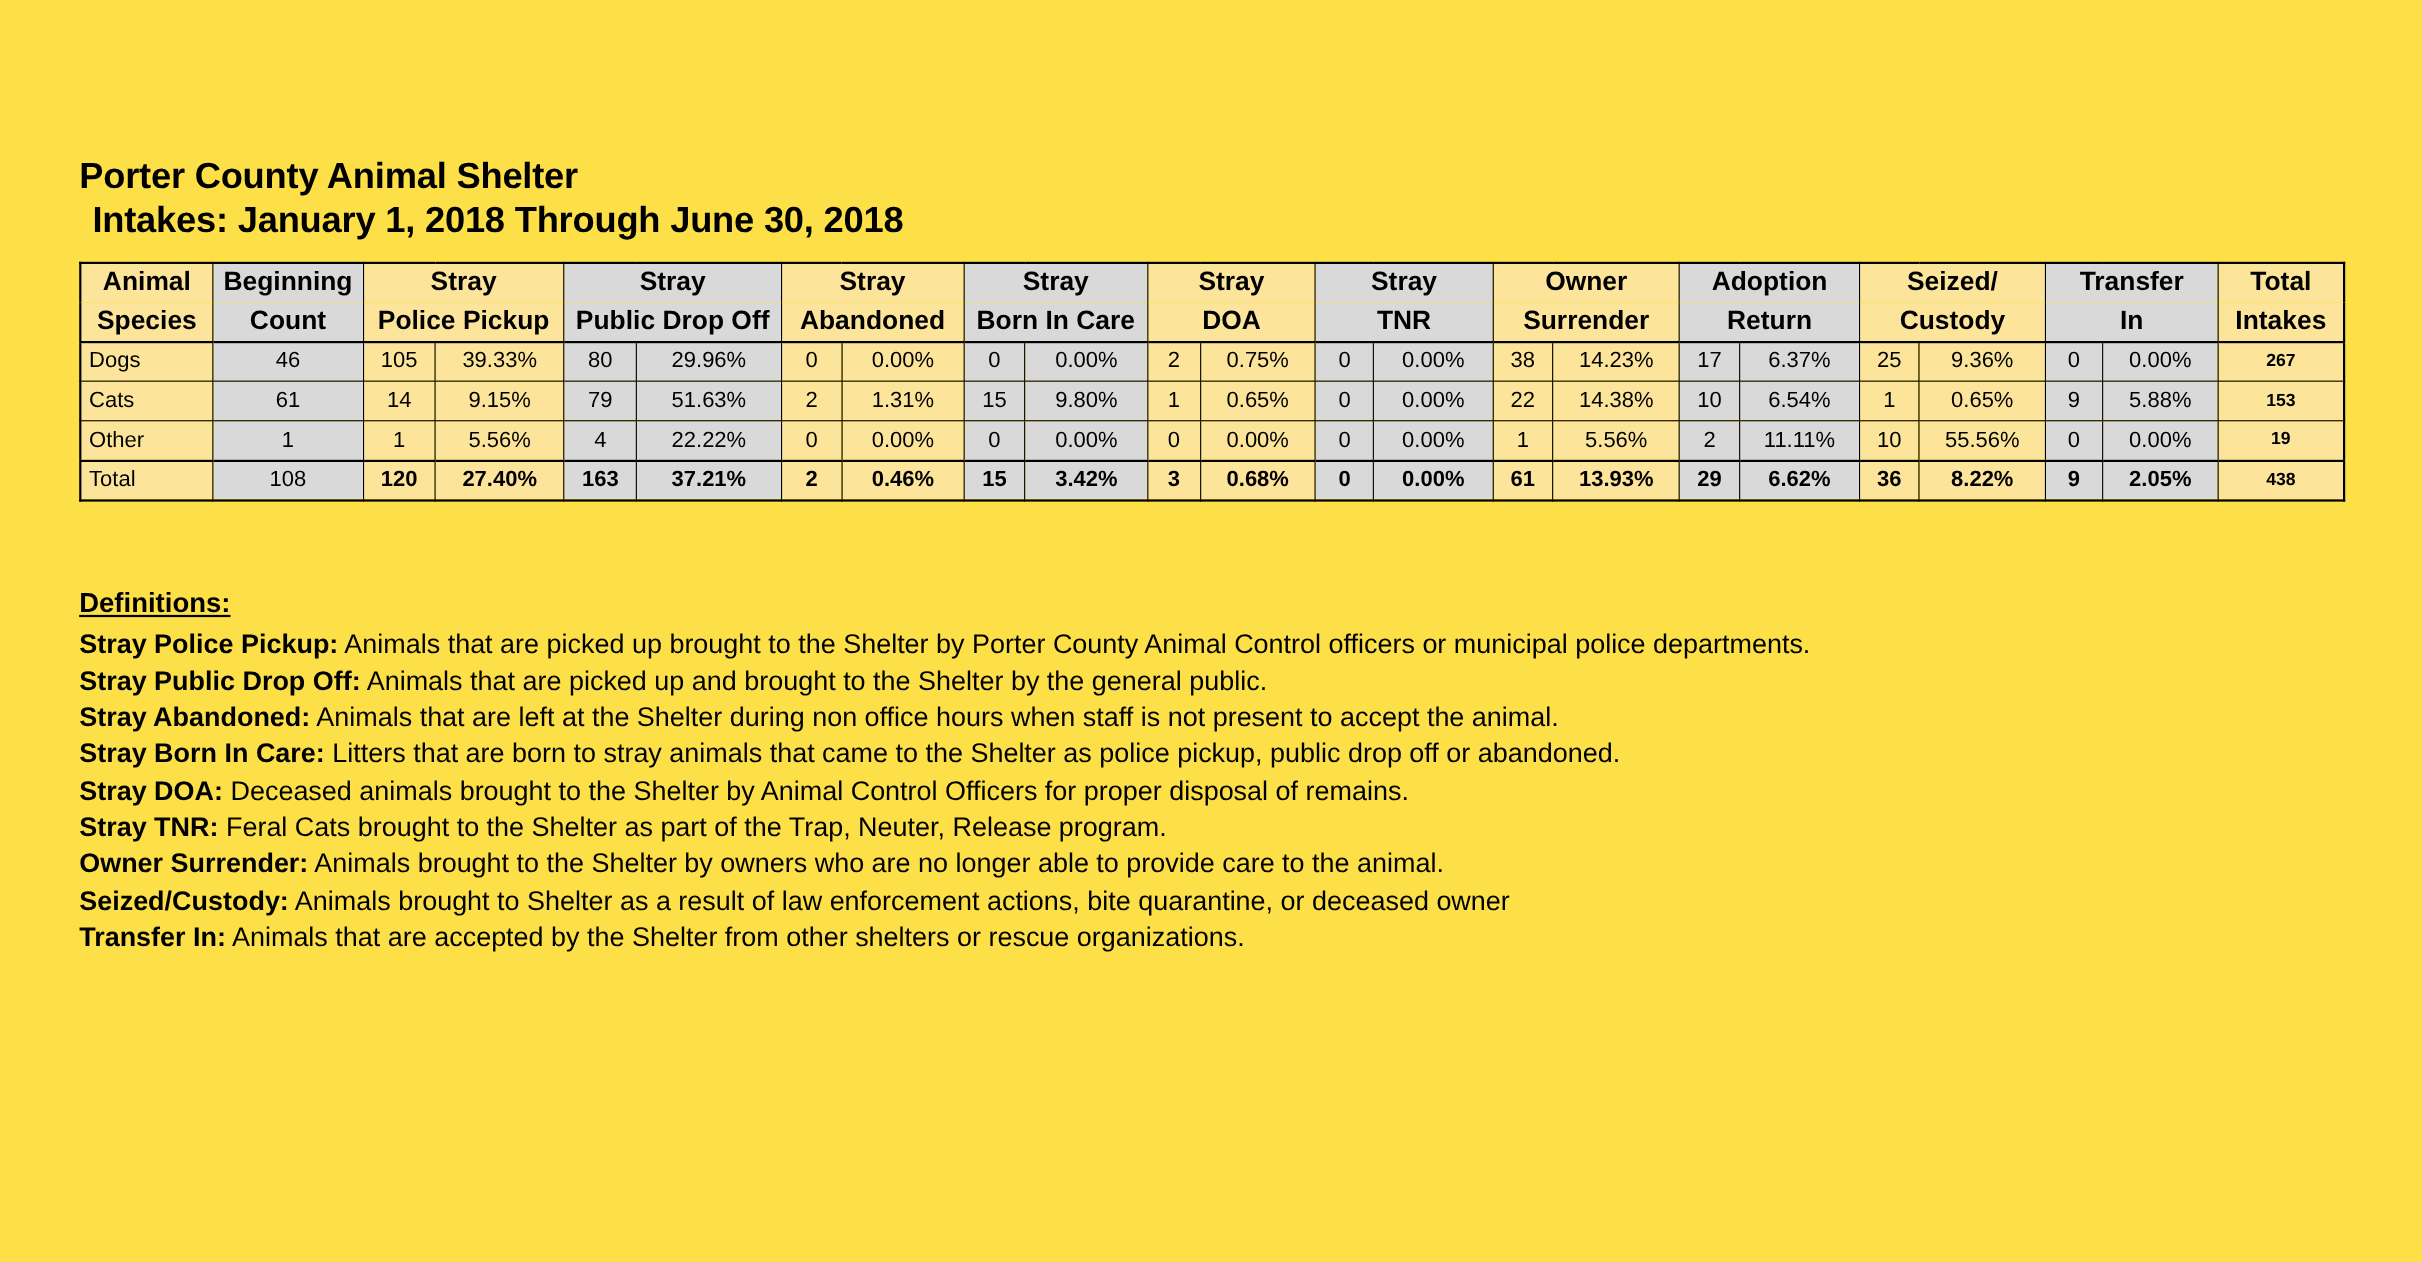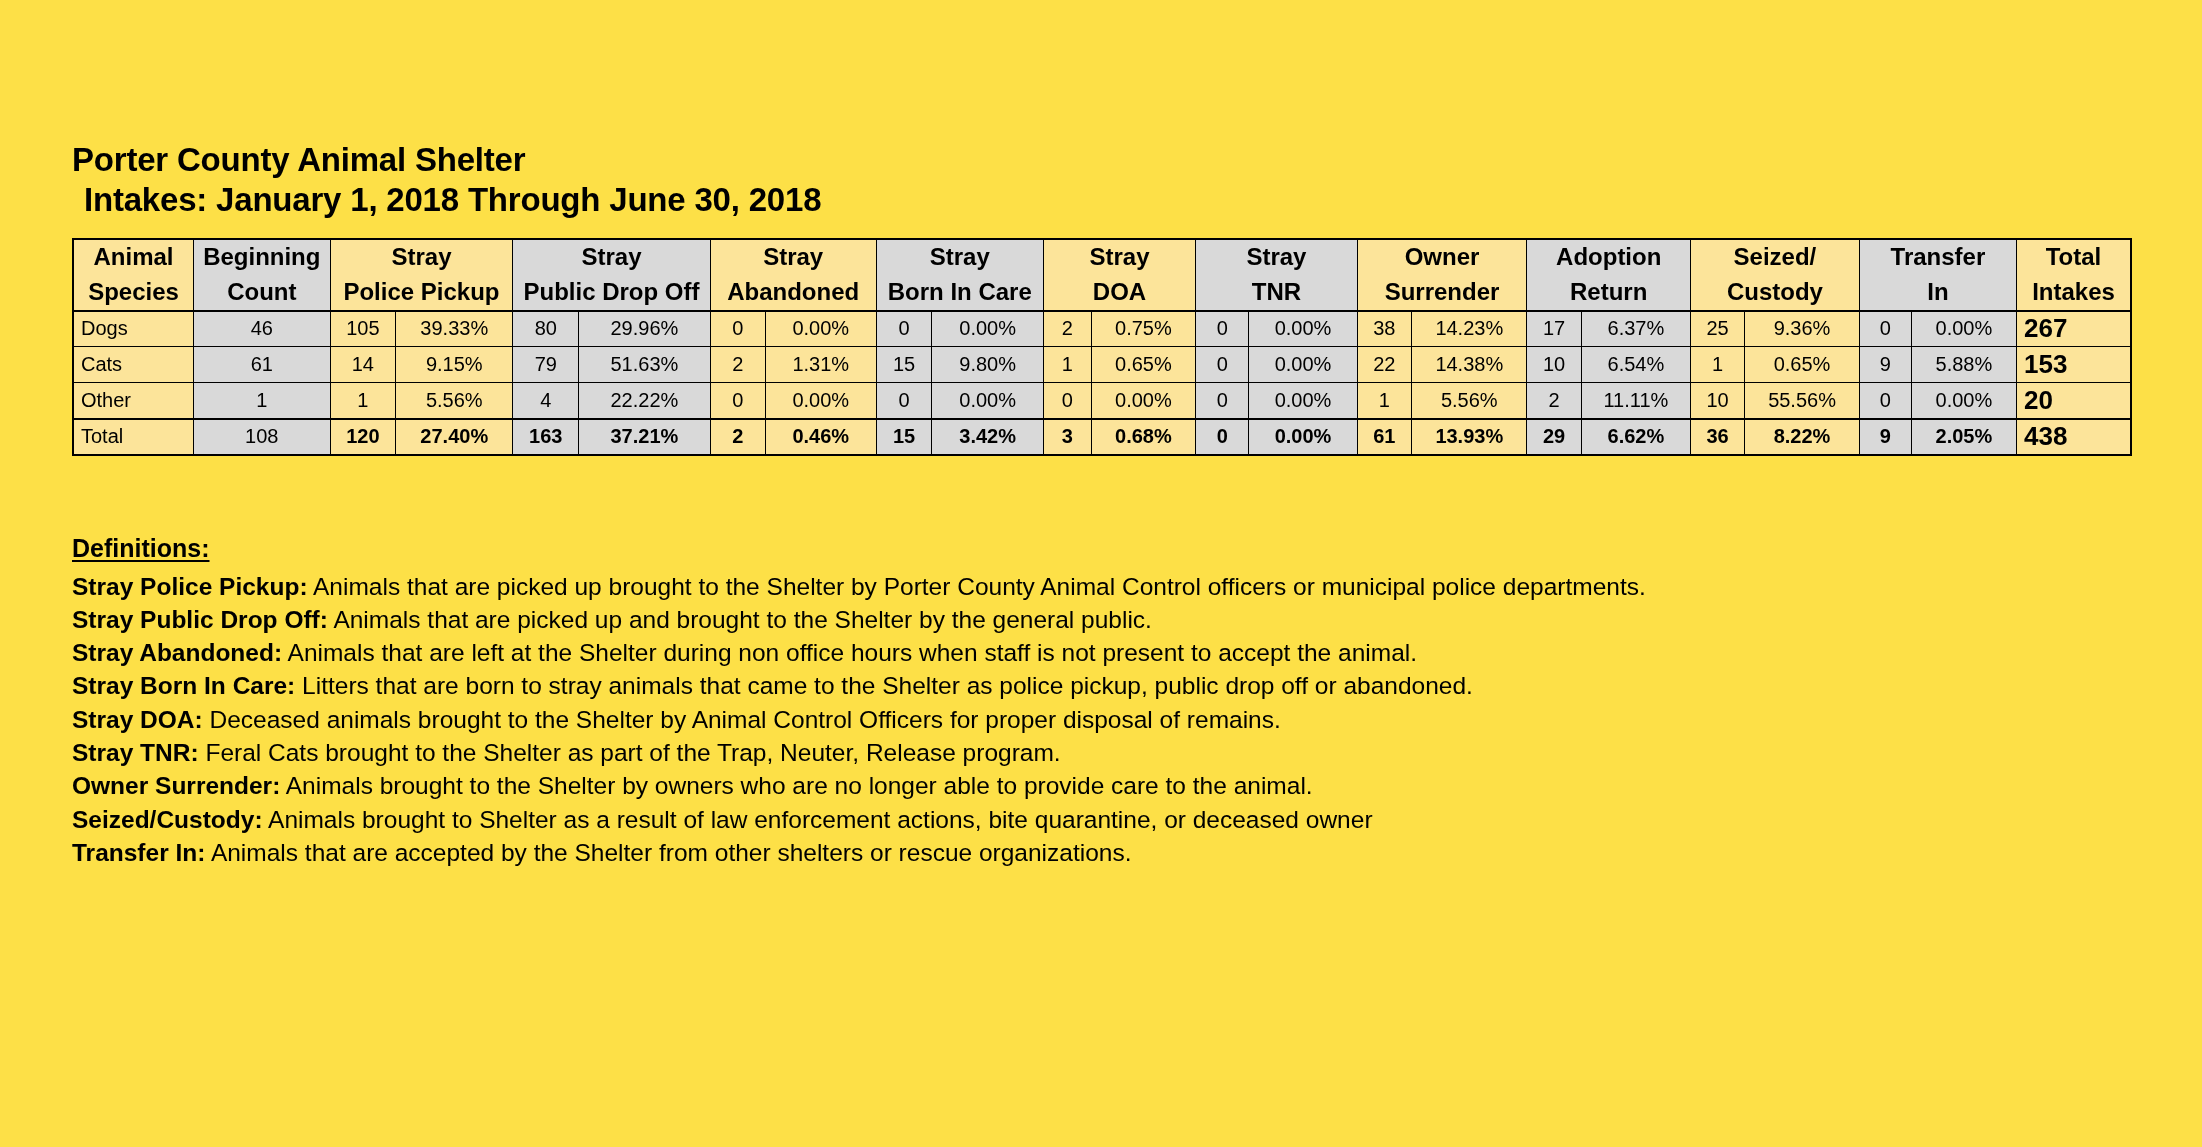--- a/index.html
+++ b/index.html
@@ -73,21 +73,21 @@
   .hdr-top { border-bottom: none !important; }
   .hdr-bot { border-top: none !important; }
 
   .species {
     text-align: left;
     font-size: 20px;
     padding-right: 11px;
   }
   .num  { text-align: center; font-size: 20px; }
   .pct  { text-align: center; font-size: 20px; }
-  .tot  { font-size: 26px; font-weight: bold; }
+  .tot  { text-align: center; font-size: 16px; font-weight: bold; }
 
   tr.total-row td { font-weight: bold; }
   tr.total-row td.plain { font-weight: normal; }
   tr.total-row td { border-top: 2.5px solid #000; }
   tr.row-other td { border-bottom: 2.5px solid #000; }
 
   td.thick-left  { border-left: 2.5px solid #000; }
   td.thick-right { border-right: 2.5px solid #000; }
   tr.hdr-row-bot td { border-bottom: 2.5px solid #000; }
 
@@ -242,21 +242,21 @@
             <td class="num gray">0</td>
             <td class="pct gray">0.00%</td>
             <td class="num yellow">1</td>
             <td class="pct yellow">5.56%</td>
             <td class="num gray">2</td>
             <td class="pct gray">11.11%</td>
             <td class="num yellow">10</td>
             <td class="pct yellow">55.56%</td>
             <td class="num gray">0</td>
             <td class="pct gray">0.00%</td>
-            <td class="tot yellow thick-left thick-right">20</td>
+            <td class="tot yellow thick-left thick-right">19</td>
           </tr>
           <tr class="total-row">
             <td class="species yellow thick-left plain">Total</td>
             <td class="num gray plain">108</td>
             <td class="num yellow">120</td>
             <td class="pct yellow">27.40%</td>
             <td class="num gray">163</td>
             <td class="pct gray">37.21%</td>
             <td class="num yellow">2</td>
             <td class="pct yellow">0.46%</td>

